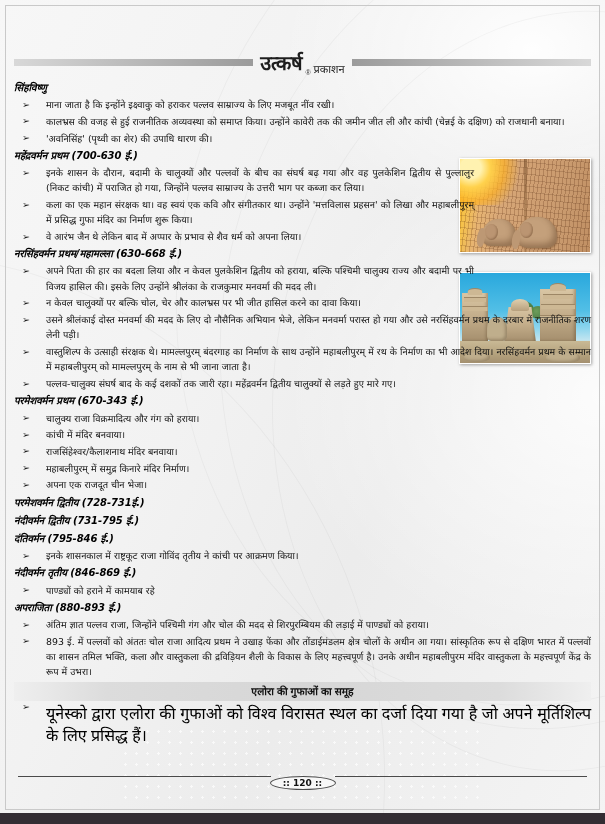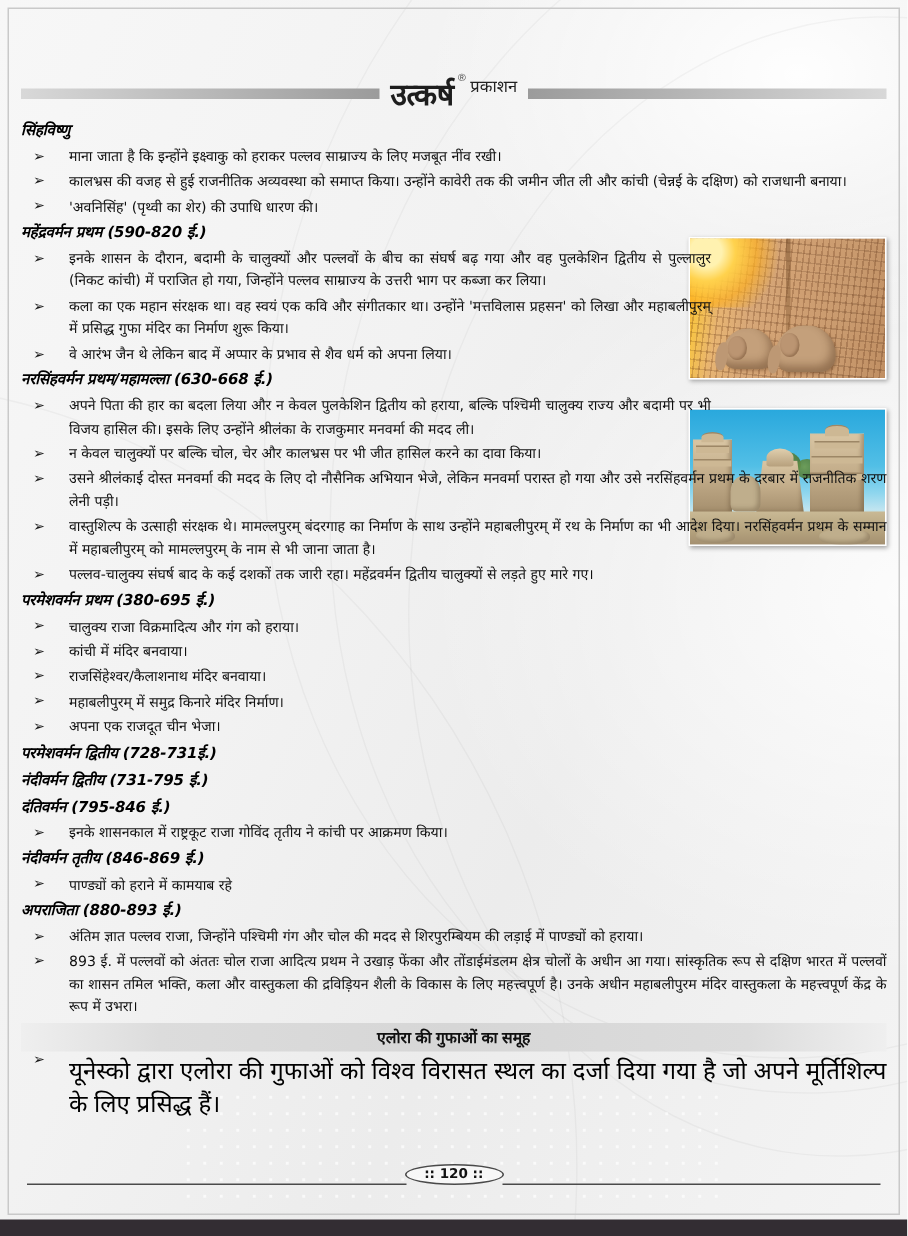--- a/index.html
+++ b/index.html
@@ -84,21 +84,21 @@
     flex: 1 1 auto;
     height: 7px;
     background: linear-gradient(to right, #d8d8d8, #9b9b9b);
   }
   .rulebar.right {
     background: linear-gradient(to right, #9b9b9b, #d8d8d8);
   }
   .brand {
     flex: 0 0 auto;
     display: flex;
-    align-items: flex-start;
+    align-items: flex-end;
     gap: 3px;
     white-space: nowrap;
   }
   .brand-mark {
     font-family: "DejaVu Sans", sans-serif;
     font-weight: 700;
     font-size: 20px;
     color: #1d1d1d;
     letter-spacing: -0.3px;
   }
@@ -247,21 +247,21 @@
     font-weight: 700;
     color: #111;
     background: linear-gradient(to right, #efefef 0%, #dcdcdc 16%, #d6d6d6 50%, #dcdcdc 84%, #efefef 100%);
   }
 
   
   .footer {
     position: absolute;
     left: 18px; right: 18px; bottom: 34px;
     display: flex;
-    align-items: flex-end;
+    align-items: flex-start;
     justify-content: center;
     gap: 0;
     z-index: 5;
   }
   .foot-rule {
     flex: 1 1 auto;
     height: 1px;
     background: #4a4a4a;
   }
   .folio {
@@ -359,21 +359,21 @@
           </li>
           <li>
             <span class="arrow">➢</span>
             <span class="li-text">कालभ्रस की वजह से हुई राजनीतिक अव्यवस्था को समाप्त किया। उन्होंने कावेरी तक की जमीन जीत ली और कांची (चेन्नई के दक्षिण) को राजधानी बनाया।</span>
           </li>
           <li>
             <span class="arrow">➢</span>
             <span class="li-text">'अवनिसिंह' (पृथ्वी का शेर) की उपाधि धारण की।</span>
           </li>
         </ul>
-        <h3 class="rhead">महेंद्रवर्मन प्रथम (590-820 ई.)</h3>
+        <h3 class="rhead">महेंद्रवर्मन प्रथम (700-630 ई.)</h3>
         <ul class="bullets">
           <li style="max-width: 428px;">
             <span class="arrow">➢</span>
             <span class="li-text">इनके शासन के दौरान, बदामी के चालुक्यों और पल्लवों के बीच का संघर्ष बढ़ गया और वह पुलकेशिन द्वितीय से पुल्लालुर (निकट कांची) में पराजित हो गया, जिन्होंने पल्लव साम्राज्य के उत्तरी भाग पर कब्जा कर लिया।</span>
           </li>
           <li style="max-width: 428px;">
             <span class="arrow">➢</span>
             <span class="li-text">कला का एक महान संरक्षक था। वह स्वयं एक कवि और संगीतकार था। उन्होंने 'मत्तविलास प्रहसन' को लिखा और महाबलीपुरम् में प्रसिद्ध गुफा मंदिर का निर्माण शुरू किया।</span>
           </li>
           <li>
@@ -399,21 +399,21 @@
             <span class="arrow">➢</span>
             <span class="li-text">वास्तुशिल्प के उत्साही संरक्षक थे। मामल्लपुरम् बंदरगाह का निर्माण के साथ उन्होंने महाबलीपुरम् में रथ के निर्माण का भी आदेश दिया। नरसिंहवर्मन प्रथम के सम्मान में महाबलीपुरम् को मामल्लपुरम् के नाम से भी जाना जाता है।</span>
           </li>
         </ul>
         <ul class="bullets">
           <li>
             <span class="arrow">➢</span>
             <span class="li-text">पल्लव-चालुक्य संघर्ष बाद के कई दशकों तक जारी रहा। महेंद्रवर्मन द्वितीय चालुक्यों से लड़ते हुए मारे गए।</span>
           </li>
         </ul>
-        <h3 class="rhead">परमेशवर्मन प्रथम (380-695 ई.)</h3>
+        <h3 class="rhead">परमेशवर्मन प्रथम (670-343 ई.)</h3>
         <ul class="bullets">
           <li>
             <span class="arrow">➢</span>
             <span class="li-text">चालुक्य राजा विक्रमादित्य और गंग को हराया।</span>
           </li>
           <li>
             <span class="arrow">➢</span>
             <span class="li-text">कांची में मंदिर बनवाया।</span>
           </li>
         </ul>

